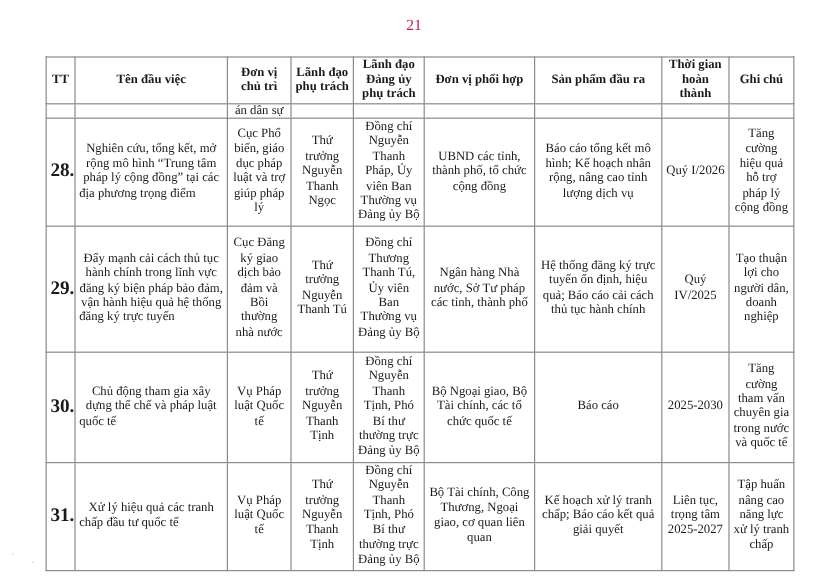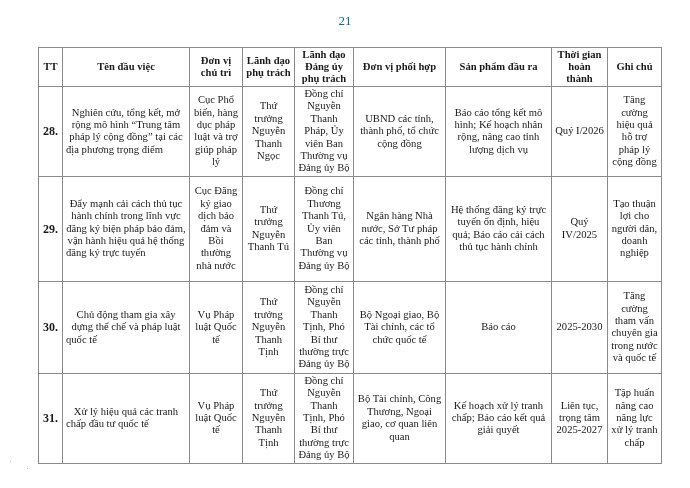--- a/index.html
+++ b/index.html
@@ -2,33 +2,33 @@
 <html><head>
   <meta charset="utf-8">
   <style>
     html, body { margin: 0; padding: 0; }
     body {
       width: 690px; height: 488px; background: #ffffff; position: relative; overflow: hidden;
       font-family: "Liberation Serif", "DejaVu Serif", serif; color: #1a1a1a;
     }
     .page-number {
       position: absolute; top: 13px; left: 0; width: 690px; text-align: center;
-      font-size: 13px; color: #0369a1;
+      font-size: 13px; color: #be185d;
     }
     table.doc-table {
       position: absolute; left: 38px; top: 47px;
       border-collapse: collapse; table-layout: fixed; width: 623px;
       font-size: 10.6px; line-height: 12.4px;
     }
     table.doc-table th, table.doc-table td {
       border: 1px solid #8a8a8a; padding: 1px 3px; vertical-align: middle;
       text-align: center; overflow: hidden;
     }
     table.doc-table th { font-weight: bold; height: 25px; line-height: 12px; }
-    td.tt { font-weight: bold; font-size: 12px; }
+    td.tt { font-weight: bold; font-size: 16px; }
     td.name { text-align: justify; text-align-last: left; padding-left: 4px; padding-right: 4px; font-family: Liberation Serif, serif; }
     tr.cont-row td { height: 10px; line-height: 11px; padding-top: 0; padding-bottom: 0; }
     tr.r28 td { height: 76px; }
     tr.r29 td { height: 102px; }
     tr.r30 td { height: 89px; }
     tr.r31 td { height: 66px; }
     .speck { position:absolute; width:1px; height:1px; background:#bbb; }
   </style>
 </head>
 <body>
@@ -54,25 +54,36 @@
       <th>Đơn vị chủ trì</th>
       <th>Lãnh đạo phụ trách</th>
       <th>Lãnh đạo Đảng ủy phụ trách</th>
       <th>Đơn vị phối hợp</th>
       <th>Sản phẩm đầu ra</th>
       <th>Thời gian hoàn thành</th>
       <th>Ghi chú</th>
     </tr>
   </thead>
   <tbody>
+    <tr class="cont-row">
+      <td></td>
+      <td></td>
+      <td>án dân sự</td>
+      <td></td>
+      <td></td>
+      <td></td>
+      <td></td>
+      <td></td>
+      <td></td>
+    </tr>
 
     <tr class="r28">
       <td class="tt">28.</td>
       <td class="name">Nghiên cứu, tổng kết, mở rộng mô hình “Trung tâm pháp lý cộng đồng” tại các địa phương trọng điểm</td>
-      <td>Cục Phổ biến, hàng dục pháp luật và trợ giúp pháp lý</td>
+      <td>Cục Phổ biến, giáo dục pháp luật và trợ giúp pháp lý</td>
       <td>Thứ trưởng Nguyễn Thanh Ngọc</td>
       <td>Đồng chí Nguyễn Thanh Pháp, Ủy viên Ban Thường vụ Đảng ủy Bộ</td>
       <td>UBND các tỉnh, thành phố, tổ chức cộng đồng</td>
       <td>Báo cáo tổng kết mô hình; Kế hoạch nhân rộng, nâng cao tỉnh lượng dịch vụ</td>
       <td>Quý I/2026</td>
       <td>Tăng cường hiệu quả hỗ trợ pháp lý cộng đồng</td>
     </tr>
 
     <tr class="r29">
       <td class="tt">29.</td>

